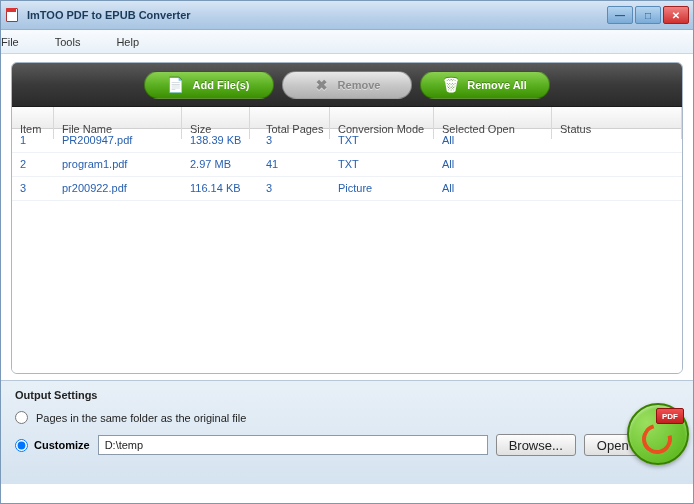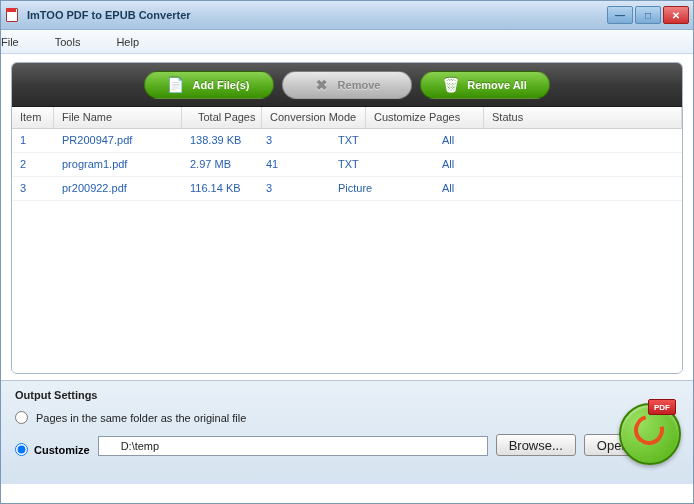--- a/index.html
+++ b/index.html
@@ -72,21 +72,21 @@
     
     .table-area { background: #fff; height: 266px; overflow: auto; }
     .thead {
       height: 22px;
       display: flex;
       background: linear-gradient(to bottom, #fdfdfd, #ececec);
       border-bottom: 1px solid #d0d0d0;
     }
     .thead > div {
       border-right: 1px solid #d8d8d8;
-      padding: 4px 8px;
+      padding: 16px 8px;
       color: #444;
       white-space: nowrap;
       overflow: hidden;
     }
     .col-item { width: 42px; }
     .col-name { width: 128px; }
     .col-size { width: 68px; }
     .col-pages { width: 72px; margin-left: 8px; }
     .col-mode { width: 104px; }
     .col-sel { width: 118px; }
@@ -99,52 +99,52 @@
     .bottom-section {
       padding: 8px 14px 10px 14px;
       background: linear-gradient(to bottom, #e8f0f7, #d5e3f0);
       border-top: 1px solid #b8c8d8;
       position: relative;
       height: 104px;
     }
     .bottom-title { font-weight: bold; color: #222; margin-bottom: 10px; }
     .radio-row { display: flex; align-items: center; gap: 6px; margin-bottom: 10px; color: #222; }
     .radio-row input[type="radio"] { margin-right: 2px; }
-    .path-row { display: flex; align-items: flex-end; gap: 8px; }
+    .path-row { display: flex; align-items: center; gap: 8px; }
     .path-input {
       flex: 1;
       height: 20px;
-      padding: 2px 22px;
+      padding: 2px 6px;
       border: 1px solid #8a9aaa;
       background: #fff;
       color: #222;
     }
     .path-row label { font-weight: bold; display: flex; align-items: center; gap: 6px; }
     .btn {
       height: 22px;
       padding: 0 12px;
       background: linear-gradient(to bottom, #fdfdfd, #e0e0e0);
       border: 1px solid #8a8a8a;
       border-radius: 3px;
       cursor: pointer;
       font-size: 13px;
       color: #222;
     }
     
     .convert-btn {
       position: absolute;
-      right: 12px;
+      right: 4px;
       top: 22px;
       width: 62px;
       height: 62px;
       border-radius: 50%;
       background: radial-gradient(circle at 30% 30%, #9ae060, #50b010);
       border: 2px solid #3a8000;
       display: flex;
-      align-items: flex-start;
+      align-items: center;
       justify-content: center;
       cursor: pointer;
       box-shadow: 0 2px 4px rgba(0,0,0,0.3), inset 0 2px 3px rgba(255,255,255,0.4);
     }
     .convert-inner {
       width: 40px; height: 40px;
       position: relative;
     }
     .pdf-badge {
       position: absolute;
@@ -202,23 +202,24 @@
     <div class="tbtn tbtn-green">
       <span class="tbtn-icon">🗑</span>
       <span>Remove All</span>
     </div>
   </div>
 
   <div class="table-area">
     <div class="thead">
       <div class="col-item">Item</div>
       <div class="col-name">File Name</div>
+      <div class="col-size">Size</div>
       <div class="col-pages">Total Pages</div>
       <div class="col-mode">Conversion Mode</div>
-      <div class="col-sel">Customize Pages</div>
+      <div class="col-sel">Selected Open</div>
       <div class="col-status">Status</div>
     </div>
 
     <div class="trow">
       <div class="col-item">1</div>
       <div class="col-name">PR200947.pdf</div>
       <div class="col-size">138.39 KB</div>
       <div class="col-pages">3</div>
       <div class="col-mode">TXT</div>
       <div class="col-sel">All</div>

